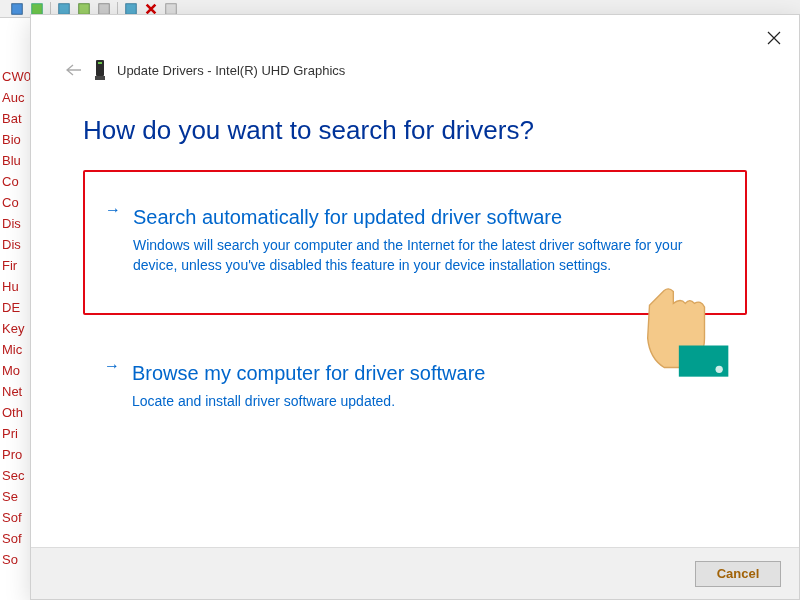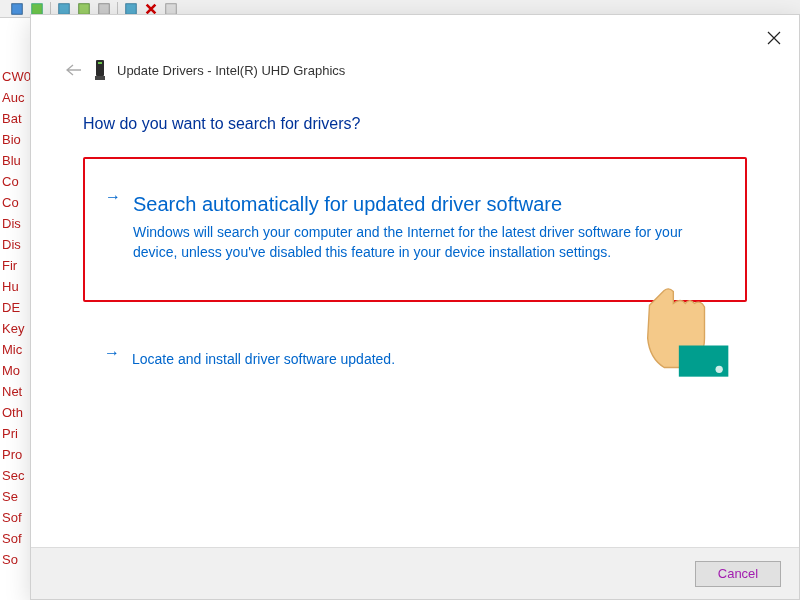--- a/index.html
+++ b/index.html
@@ -44,21 +44,21 @@
     .dlg-back {
       width: 18px; height: 18px; color: #888;
       display: flex; align-items: center; justify-content: center;
       font-size: 16px;
     }
     .dlg-header .dev-icon { width: 14px; height: 22px; display:inline-block; }
     .dlg-title { font-size: 13px; color: #333; }
 
     .dlg-question {
       margin: 34px 52px 24px 52px;
-      font-size: 16px; color: #003399; font-weight: 400;
+      font-size: 26px; color: #003399; font-weight: 400;
     }
 
     .options { margin: 0 52px; }
     .option {
       border: 1px solid transparent; padding: 16px 20px 20px 20px;
       cursor: pointer;
     }
     .option.highlighted {
       border: 2px solid #e30613; 
       border-radius: 2px;
@@ -73,22 +73,23 @@
     .opt-desc { color: #0066cc; font-size: 14px; line-height: 20px; }
 
     
     .dlg-footer {
       position: absolute; left: 0; right: 0; bottom: 0; height: 52px;
       background: #f0f0f0; border-top: 1px solid #dcdcdc;
       display: flex; justify-content: flex-end; align-items: center; padding-right: 18px;
     }
     .btn-cancel {
       min-width: 86px; height: 26px; background: #e1e1e1;
-      border: 1px solid #adadad; font-size: 13px; color: #a21caf;
+      border: 1px solid #adadad; font-size: 13px; color: #a16207;
       cursor: pointer;
+      font-weight: bold;
     }
 
     
     .hand {
       position: absolute; left: 635px; top: 285px; width: 95px; height: 110px;
       pointer-events: none;
     }
   </style>
 </head>
 <body>
@@ -183,20 +184,21 @@
           <div class="opt-title">Search automatically for updated driver software</div>
           <div class="opt-desc">Windows will search your computer and the Internet for the latest driver software for your device, unless you've disabled this feature in your device installation settings.</div>
         </div>
       </div>
     </div>
 
     <div class="option">
       <div class="opt-row">
         <div class="opt-arrow">→</div>
         <div class="opt-text">
+          <div class="opt-title">Browse my computer for driver software</div>
           <div class="opt-desc">Locate and install driver software updated.</div>
         </div>
       </div>
     </div>
   </div>
 
   <div class="dlg-footer">
     <button class="btn-cancel">Cancel</button>
   </div>
 </div>

